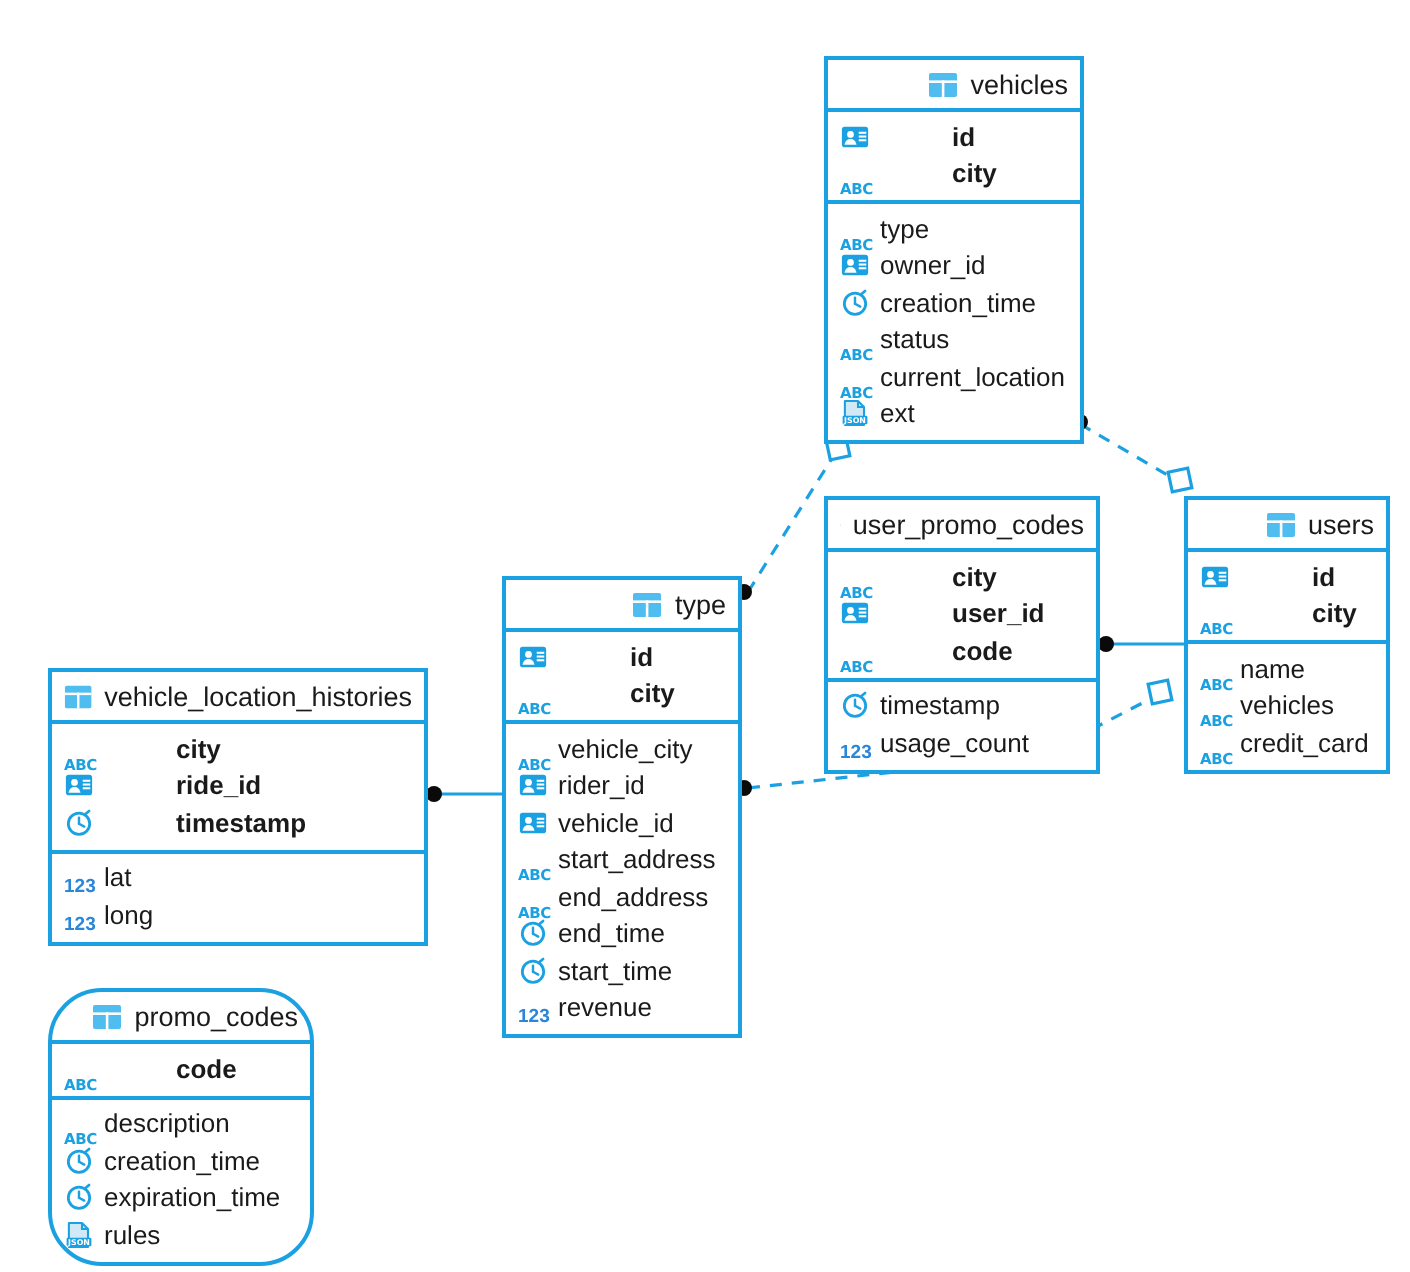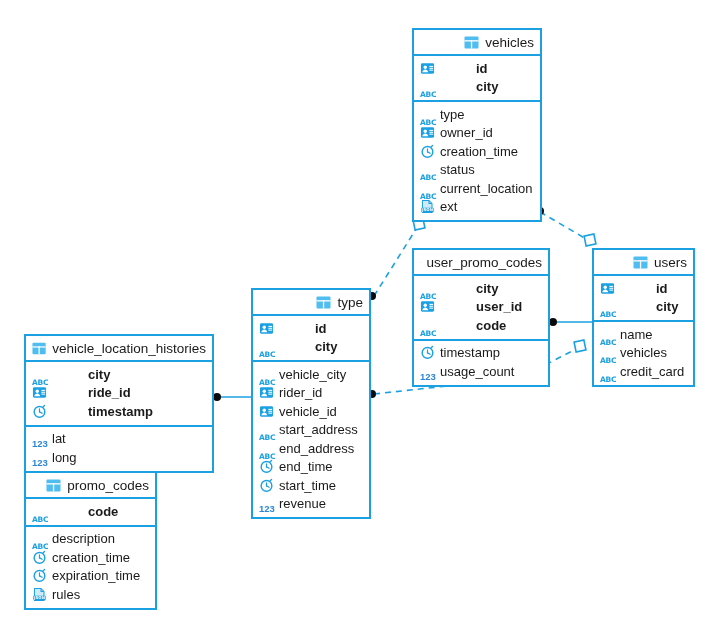--- a/index.html
+++ b/index.html
@@ -411,21 +411,21 @@
           <div class="field-row">
             <span class="ficon num-icon">123</span>
             <span class="field-name">lat</span>
           </div>
           <div class="field-row">
             <span class="ficon num-icon">123</span>
             <span class="field-name">long</span>
           </div>
         </div>
       </div>
-      <div class="table-box" style="left: 24px; top: 471px; width: 133px;">
+      <div class="table-box" style="left: 24px; top: 494px; width: 133px; border-radius: 27px;">
         <div class="tbl-header">
           <svg width="15" height="13" viewBox="0 0 15 13">
             <rect x="0.5" y="0.5" width="14" height="12" rx="1" fill="#4fbdf0"></rect>
             <rect x="0.5" y="4.2" width="14" height="1.3" fill="#ffffff"></rect>
             <rect x="6.9" y="4.2" width="1.3" height="8.3" fill="#ffffff"></rect>
           </svg>
           <span class="tbl-title">promo_codes</span>
         </div>
         <div class="field-group pk-group">
           <div class="field-row pk">

